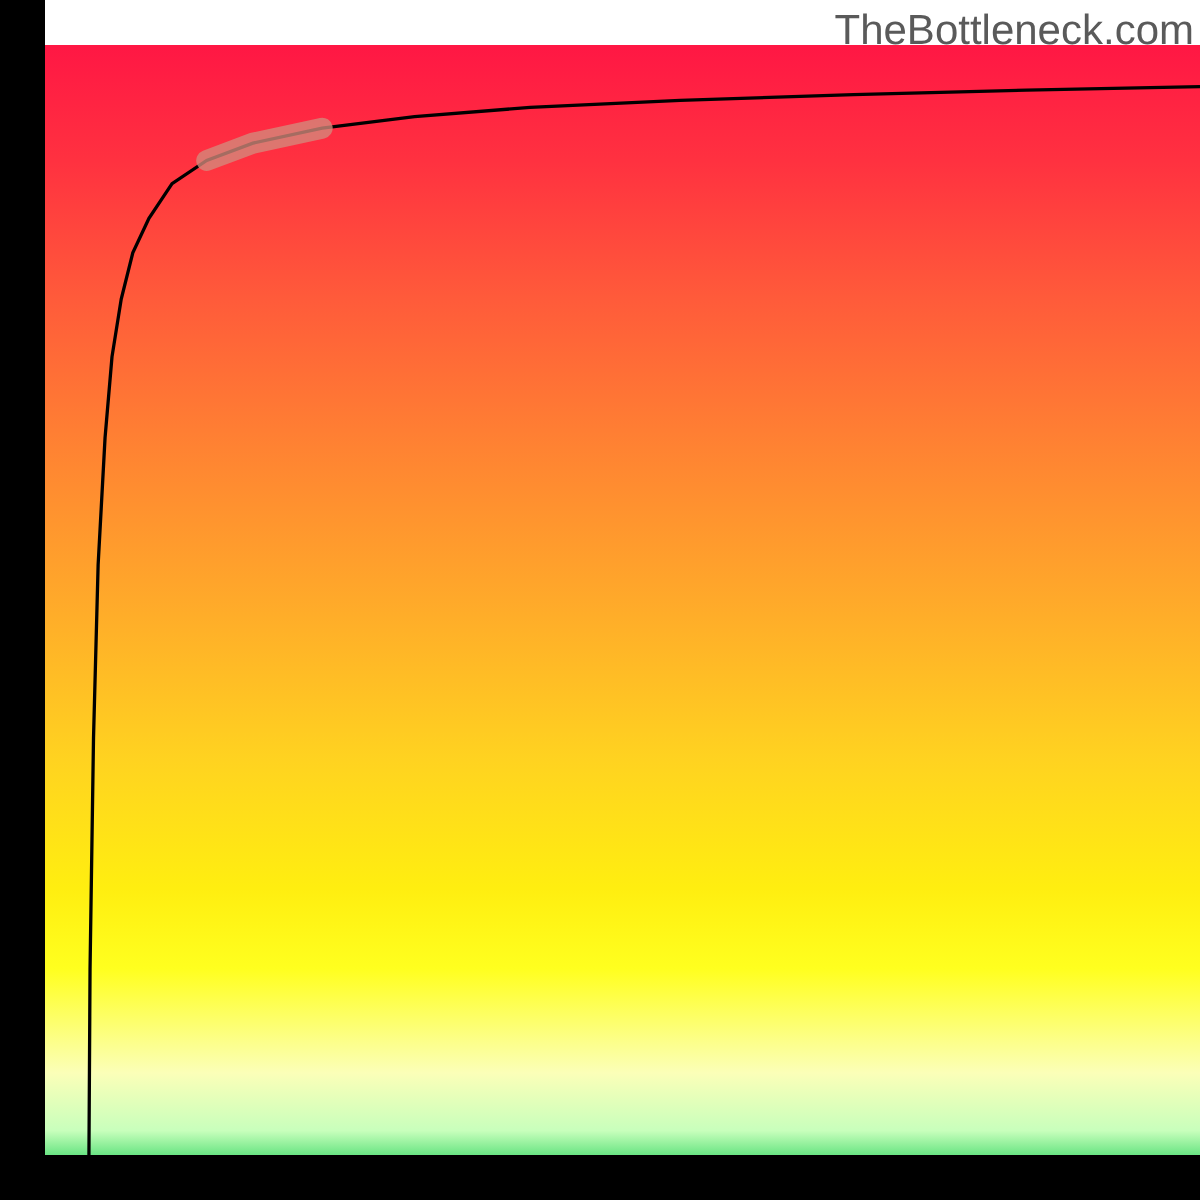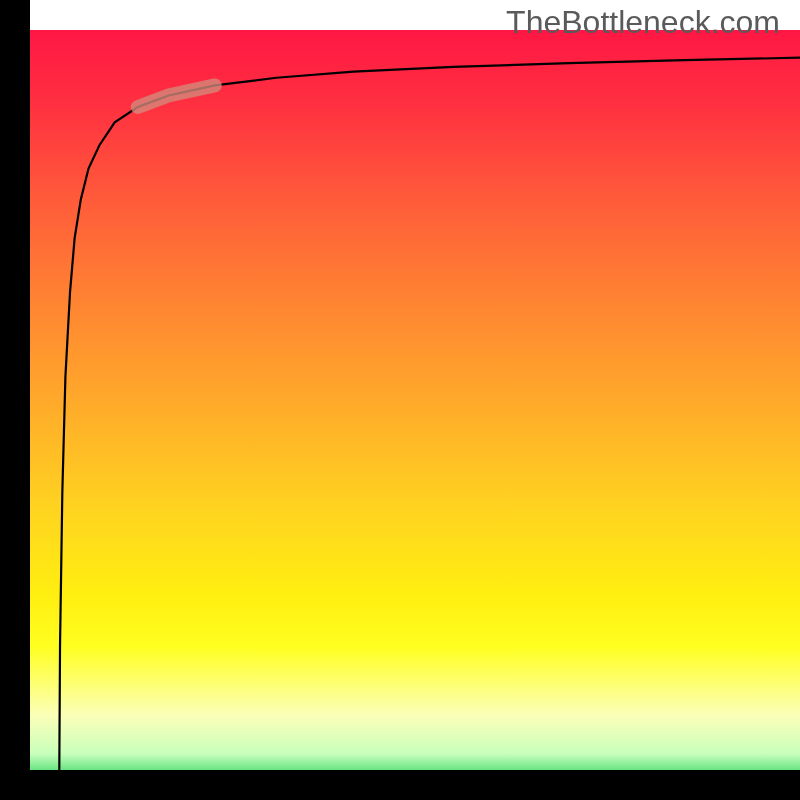--- a/index.html
+++ b/index.html
@@ -33,23 +33,23 @@
   }
   .axes {
     position: absolute;
     left: 0; top: 0;
     width: 800px; height: 800px;
     pointer-events: none;
   }
   .watermark {
     position: absolute;
     top: 4px;
-    right: 20px;
+    right: 4px;
     font-family: Arial, Helvetica, sans-serif;
-    font-size: 32px;
+    font-size: 28px;
     color: #5a5a5a;
     letter-spacing: 0px;
     user-select: none;
   }
   .curve-holder {
     position: absolute;
     left: 30px;
     top: 30px;
     width: 770px;
     height: 770px;

